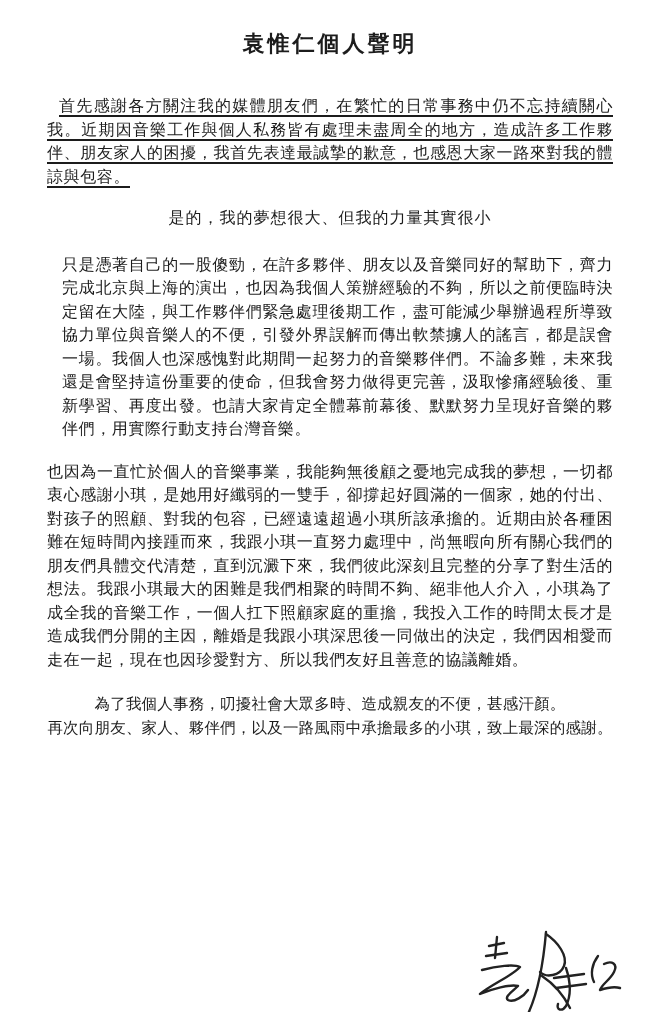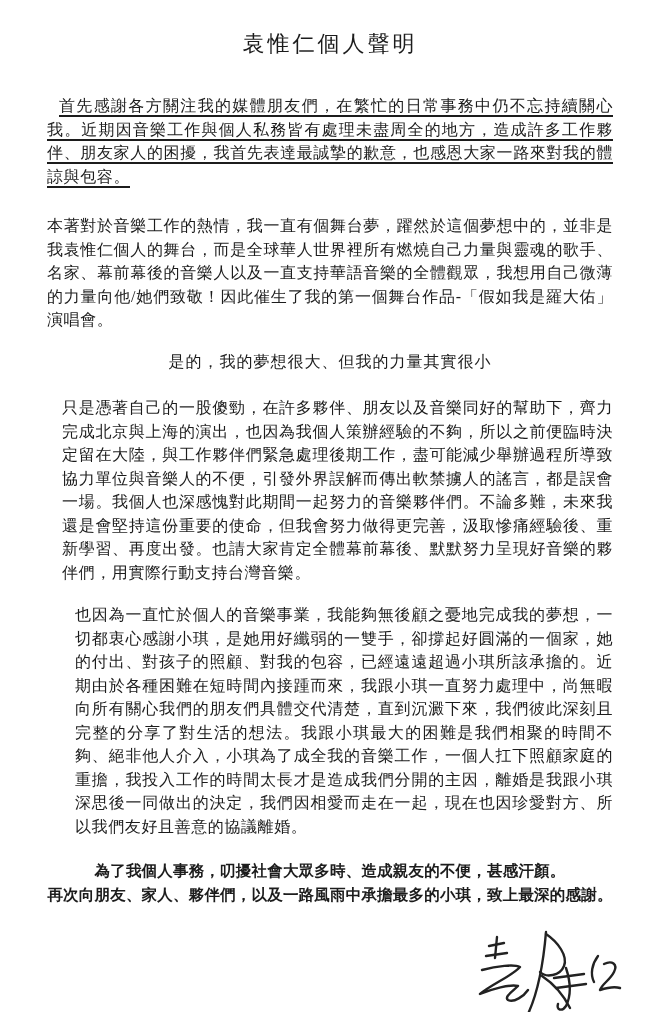--- a/index.html
+++ b/index.html
@@ -15,21 +15,21 @@
     height: 1012px;
     background: #ffffff;
     font-family: "Liberation Serif", "DejaVu Serif", serif;
     color: #1c1c1c;
     padding: 0 47px;
   }
   .doc-title {
     margin-top: 28px;
     font-size: 22px;
     line-height: 32px;
-    font-weight: 400;
+    font-weight: 700;
     text-align: center;
     letter-spacing: 3px;
   }
   .para {
     font-size: 16px;
     line-height: 23.5px;
     letter-spacing: 0.6px;
     text-align: justify;
     text-justify: inter-ideograph;
   }
@@ -44,30 +44,30 @@
   .body-1 { margin-top: 26px; }
   .tagline {
     margin-top: 18px;
     font-size: 16px;
     line-height: 23.5px;
     letter-spacing: 1px;
     text-align: center;
     white-space: nowrap;
   }
   .body-2 { margin-top: 23px; margin-left: 15px; }
-  .body-3 { margin-top: 19px; margin-left: 28px; }
+  .body-3 { margin-top: 19px; }
   .body-4 { margin-top: 17px; }
   .closing {
     margin-top: 21px;
     text-align: center;
   }
   .closing-line {
     font-size: 15.5px;
     line-height: 23.5px;
-    font-weight: 700;
+    font-weight: 400;
     letter-spacing: 0.2px;
     white-space: nowrap;
     text-align: center;
   }
   .signature {
     position: absolute;
     left: 462px;
     top: 898px;
     width: 165px;
     height: 96px;
@@ -76,21 +76,20 @@
 </style>
 </head>
 <body>
 
 <div class="page" style="color: rgb(28, 28, 28);">
 
   <h1 class="doc-title">袁惟仁個人聲明</h1>
 
   <p class="para intro">首先感謝各方關注我的媒體朋友們，在繁忙的日常事務中仍不忘持續關心我。近期因音樂工作與個人私務皆有處理未盡周全的地方，造成許多工作夥伴、朋友家人的困擾，我首先表達最誠摯的歉意，也感恩大家一路來對我的體諒與包容。</p>
 
-  <p class="para body-1">本著對於音樂工作的熱情，我一直有個舞台夢，躍然於這個夢想中的，並非是我袁惟仁個人的舞台，而是全球華人世界裡所有燃燒自己力量與靈魂的歌手、名家、幕前幕後的音樂人以及一直支持華語音樂的全體觀眾，我想用自己微薄的力量向他/她們致敬！因此催生了我的第一個舞台作品-「假如我是羅大佑」演唱會。</p>
 
   <p class="tagline">是的，我的夢想很大、但我的力量其實很小</p>
 
   <p class="para body-2">只是憑著自己的一股傻勁，在許多夥伴、朋友以及音樂同好的幫助下，齊力完成北京與上海的演出，也因為我個人策辦經驗的不夠，所以之前便臨時決定留在大陸，與工作夥伴們緊急處理後期工作，盡可能減少舉辦過程所導致協力單位與音樂人的不便，引發外界誤解而傳出軟禁擄人的謠言，都是誤會一場。我個人也深感愧對此期間一起努力的音樂夥伴們。不論多難，未來我還是會堅持這份重要的使命，但我會努力做得更完善，汲取慘痛經驗後、重新學習、再度出發。也請大家肯定全體幕前幕後、默默努力呈現好音樂的夥伴們，用實際行動支持台灣音樂。</p>
 
   <p class="para body-3">也因為一直忙於個人的音樂事業，我能夠無後顧之憂地完成我的夢想，一切都衷心感謝小琪，是她用好纖弱的一雙手，卻撐起好圓滿的一個家，她的付出、對孩子的照顧、對我的包容，已經遠遠超過小琪所該承擔的。近期由於各種困難在短時間內接踵而來，我跟小琪一直努力處理中，尚無暇向所有關心我們的朋友們具體交代清楚，直到沉澱下來，我們彼此深刻且完整的分享了對生活的想法。我跟小琪最大的困難是我們相聚的時間不夠、絕非他人介入，小琪為了成全我的音樂工作，一個人扛下照顧家庭的重擔，我投入工作的時間太長才是造成我們分開的主因，離婚是我跟小琪深思後一同做出的決定，我們因相愛而走在一起，現在也因珍愛對方、所以我們友好且善意的協議離婚。</p>
 
 
   <div class="closing">
     <p class="closing-line">為了我個人事務，叨擾社會大眾多時、造成親友的不便，甚感汗顏。</p>

